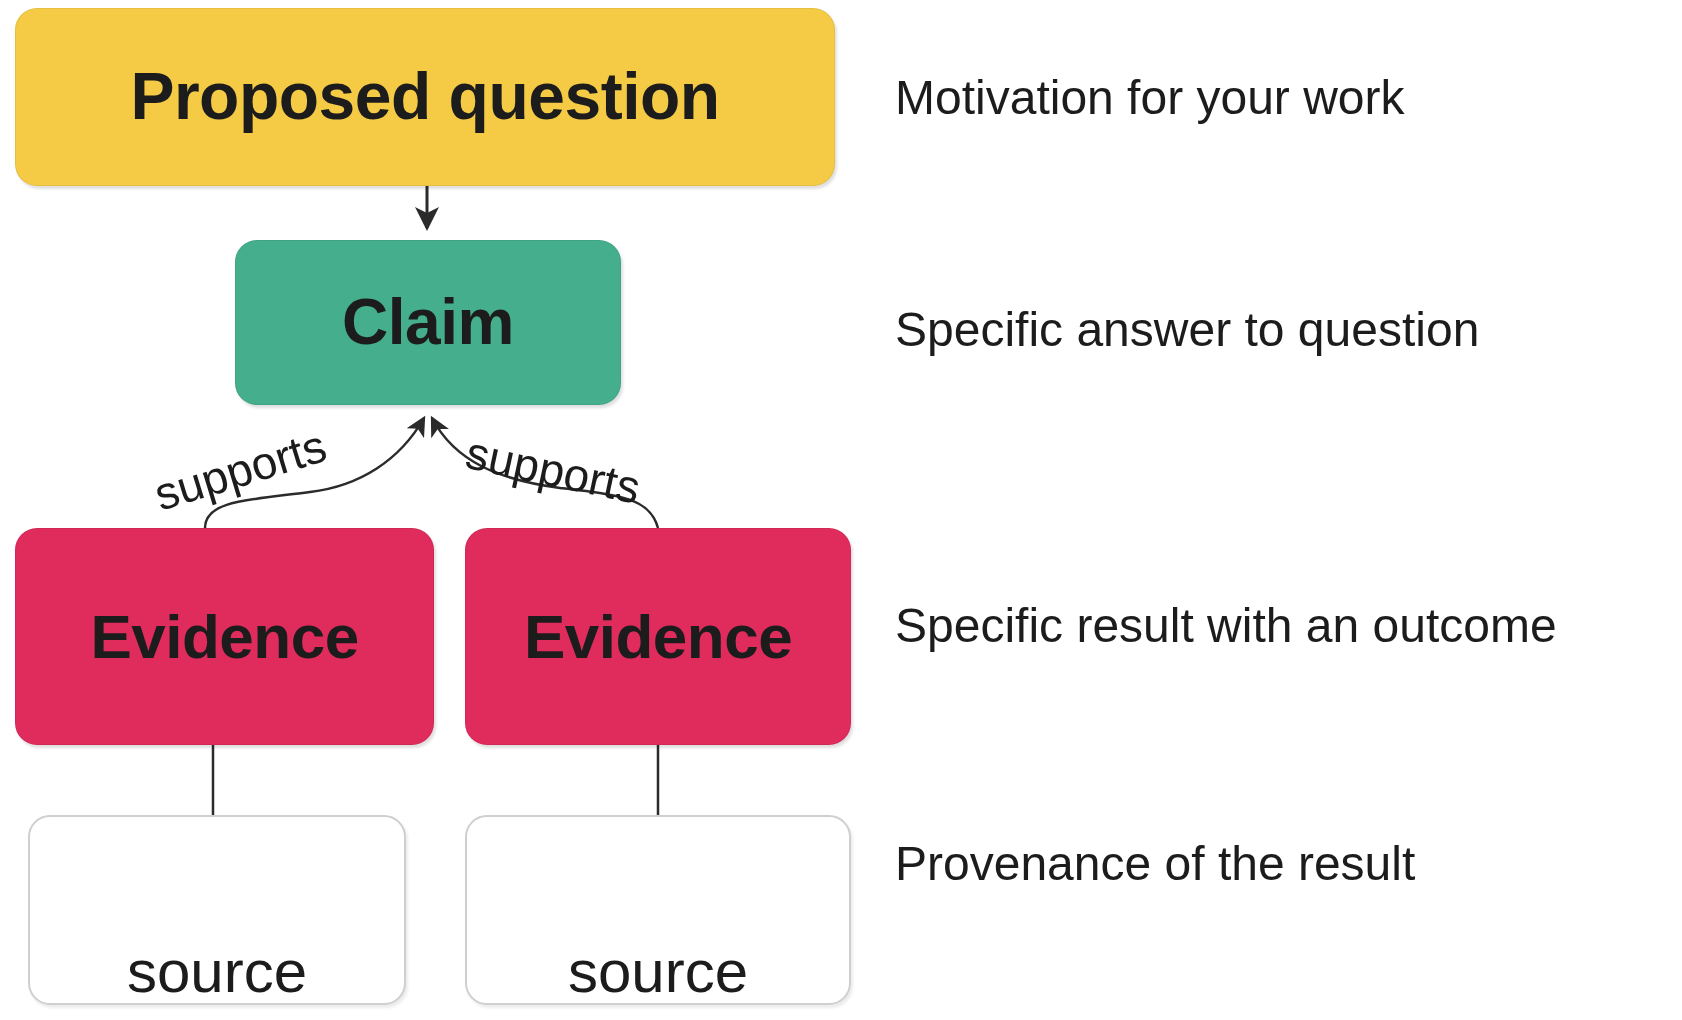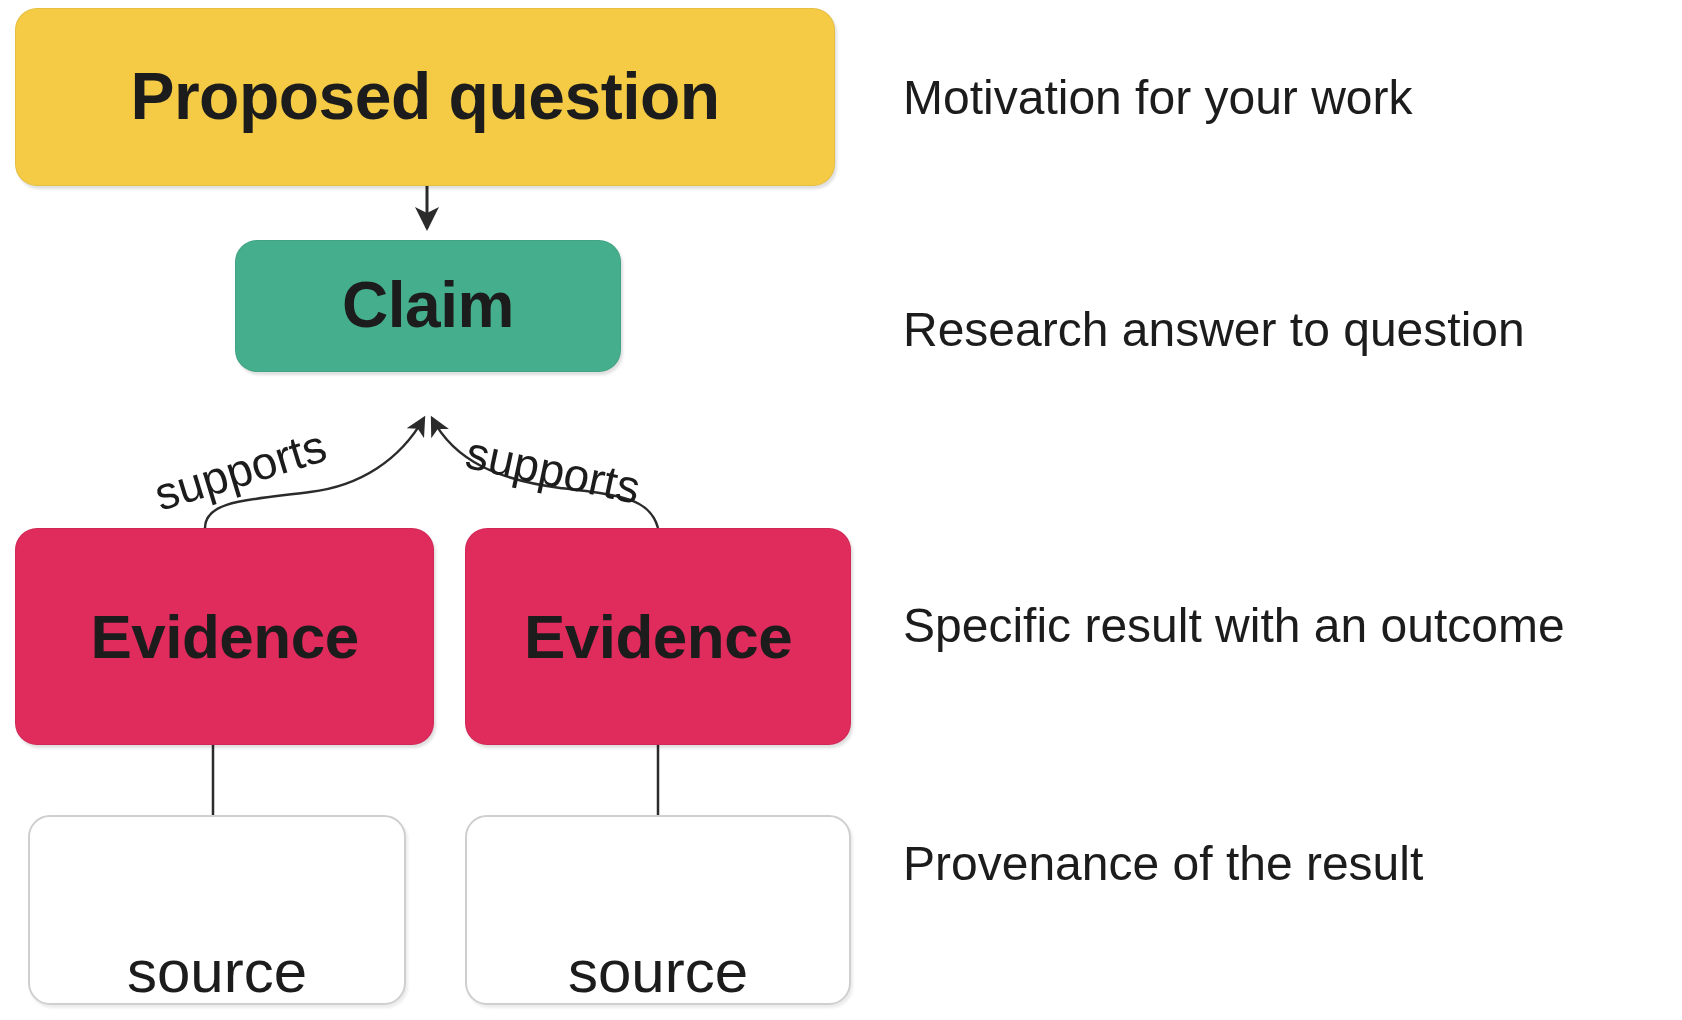--- a/index.html
+++ b/index.html
@@ -57,21 +57,21 @@
   }
 
   
   #node-research-question {
     left: 15px;  top: 8px;   width: 820px; height: 178px;
     background: #f5cb45;
   }
   #node-research-question .node-label { font-size: 66px; }
 
   #node-claim {
-    left: 235px; top: 240px; width: 386px; height: 132px;
+    left: 235px; top: 240px; width: 386px; height: 165px;
     background: #45ae8c;
     text-align: right;
   }
   #node-claim .node-label { font-size: 64px; }
 
   #node-evidence-left {
     left: 15px;  top: 528px; width: 419px; height: 217px;
     background: #e02b5d;
   }
   #node-evidence-right {
@@ -111,21 +111,20 @@
   
   .annotation {
     position: absolute;
     left: 895px;
     font-size: 48px;
     font-weight: 400;
     font-stretch: condensed;
     color: #1c1c1c;
     white-space: nowrap;
     line-height: 1;
-    margin-left: 8px;
   }
   #annotation-0 { top: 74px;  }
   #annotation-1 { top: 306px; }
   #annotation-2 { top: 602px; }
   #annotation-3 { top: 840px; }
 </style>
 </head>
 <body>
 
 <div id="canvas">
@@ -181,19 +180,19 @@
   <div class="node node-outline" id="node-source-right">
     <span class="node-label">source</span>
   </div>
 
   <div class="edge-label" id="edge-label-supports-left">supports</div>
 
   <div class="edge-label" id="edge-label-supports-right">supports</div>
 
   <div class="annotation" id="annotation-0">Motivation for your work</div>
 
-  <div class="annotation" id="annotation-1">Research answer to question</div>
+  <div class="annotation" id="annotation-1">Specific answer to question</div>
 
   <div class="annotation" id="annotation-2">Specific result with an outcome</div>
 
   <div class="annotation" id="annotation-3">Provenance of the result</div>
 
 </div>
 
 </body></html>

